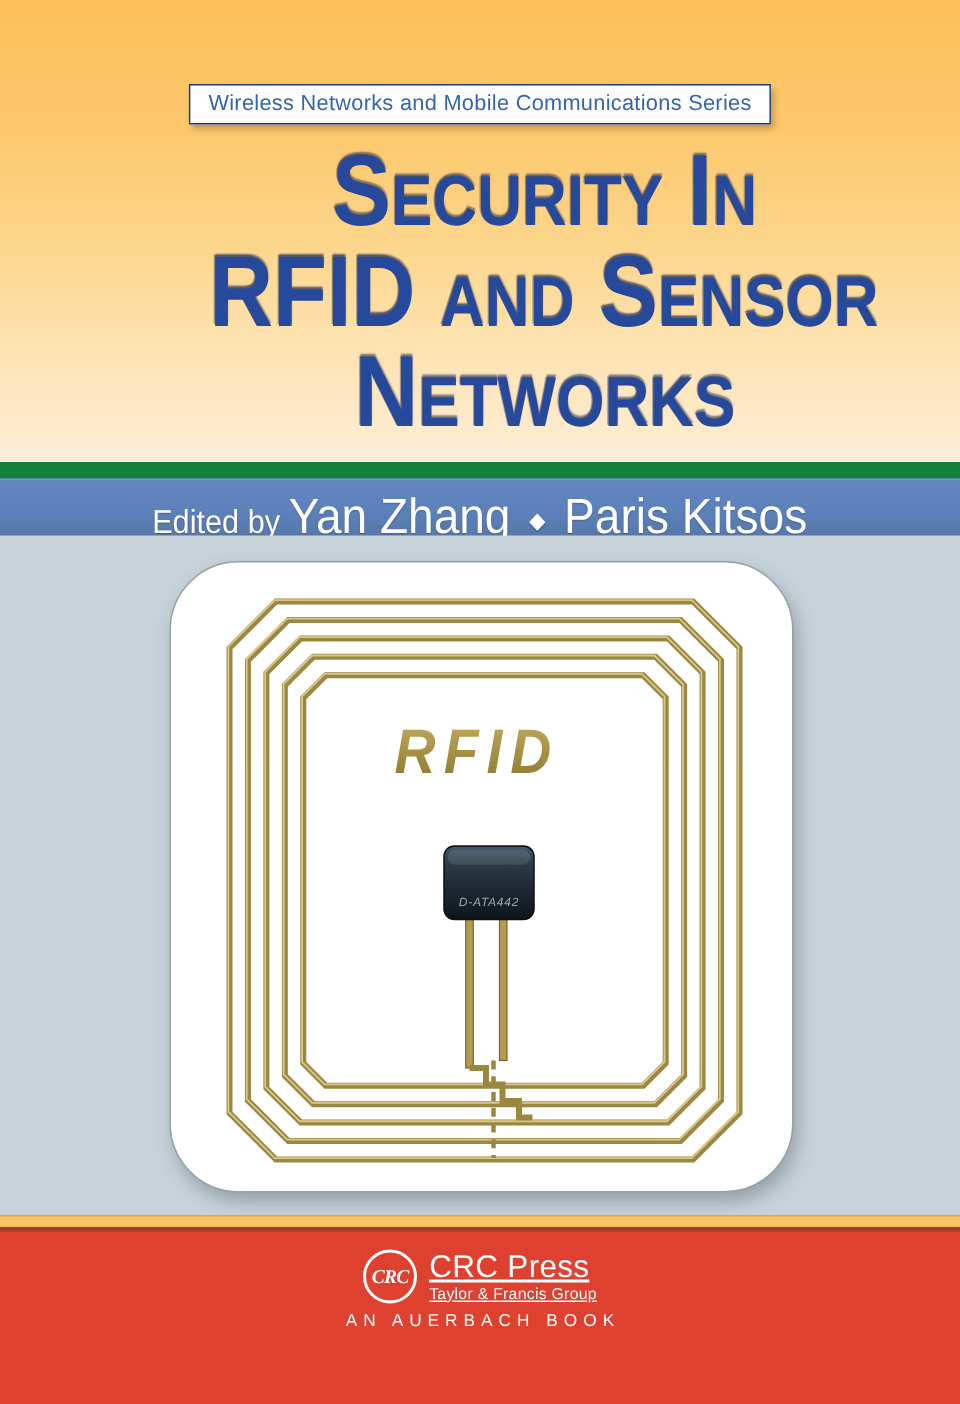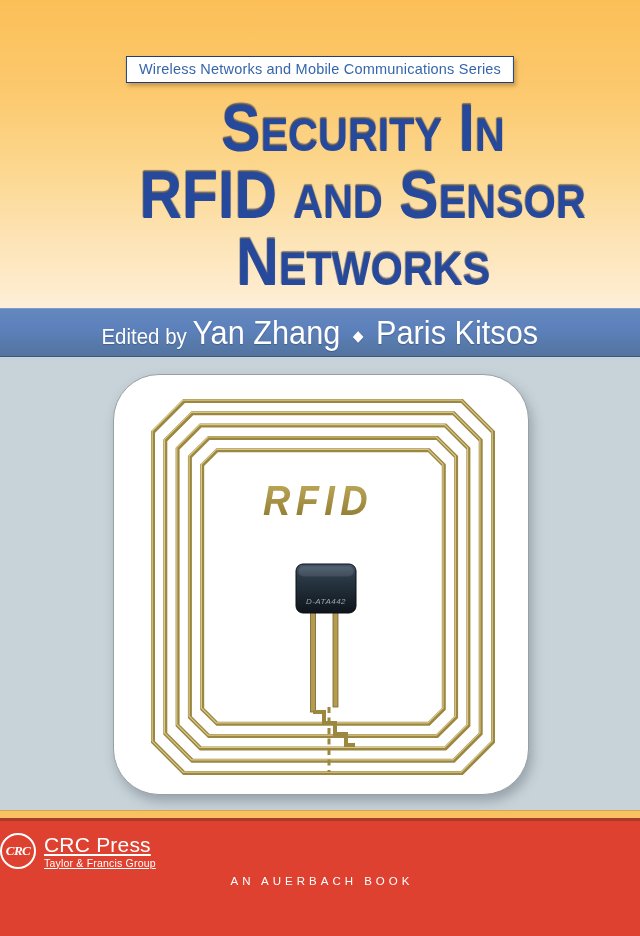--- a/index.html
+++ b/index.html
@@ -24,21 +24,21 @@
     text-align:center;font-weight:bold;color:var(--title_blue,#26499b);
     font-variant:small-caps;font-size:67px;line-height:67px;
     text-shadow:0 -2px 1px rgba(16,30,70,.50), -1px -1px 0 rgba(16,30,70,.35);
     letter-spacing:0px;
     padding-left:43px;
   }
   .title .tline{display:inline-block;transform:scaleX(.88);transform-origin:50% 50%;white-space:nowrap;}
 
   
   .byline-bar{
-    position:absolute;left:0;top:308px;width:640px;height:47px;
+    position:absolute;left:0;top:319px;width:640px;height:47px;
     background:linear-gradient(180deg,#6487bf 0%,#5c80ba 45%,#53749f 100%);
     border-top:1px solid #7e9ac8;border-bottom:2px solid #3f567c;
     display:flex;align-items:center;justify-content:center;color:#ffffff;
   }
   .byline-inner{display:inline-block;transform:scaleX(.93);white-space:nowrap;
     text-shadow:0 1px 1px rgba(30,45,80,.35);}
   .edited-by{font-size:22px;}
   .editor{font-size:33px;}
   .diamond{font-size:15px;margin:0 9px;position:relative;top:-3px;}
 
@@ -51,21 +51,21 @@
     box-shadow:3px 6px 12px rgba(60,70,80,.35);
   }
   .rfid-tag svg{position:absolute;left:0;top:0;}
 
   
   .orange-strip{position:absolute;left:0;top:810px;width:640px;height:8px;
     background:var(--accent_orange,#f8c161);border-top:1px solid #dba64a;}
   .maroon-line{position:absolute;left:0;top:818px;width:640px;height:3px;background:#a83b2b;}
   .bottom-section{position:absolute;left:0;top:821px;width:640px;height:115px;
     background:var(--publisher_red,#df4130);color:#ffffff;}
-  .crc-row{display:flex;align-items:center;justify-content:flex-start;margin-top:12px;}
+  .crc-row{display:flex;align-items:center;justify-content:center;margin-top:12px;}
   .crc-circle{
     width:32px;height:32px;border:2.5px solid #ffffff;border-radius:50%;
     display:flex;align-items:center;justify-content:center;flex:0 0 auto;
   }
   .crc-circle span{font-family:"Liberation Serif","DejaVu Serif",serif;
     font-style:italic;font-weight:bold;font-size:13px;letter-spacing:-.5px;}
   .crc-text{margin-left:8px;line-height:1;text-decoration:underline;}
   .crc-name{font-size:21px;letter-spacing:.2px;}
   .crc-group{font-size:10.5px;margin-top:3px;letter-spacing:.2px;}
   .imprint{text-align:center;margin-top:6px;font-size:11.5px;letter-spacing:4px;

